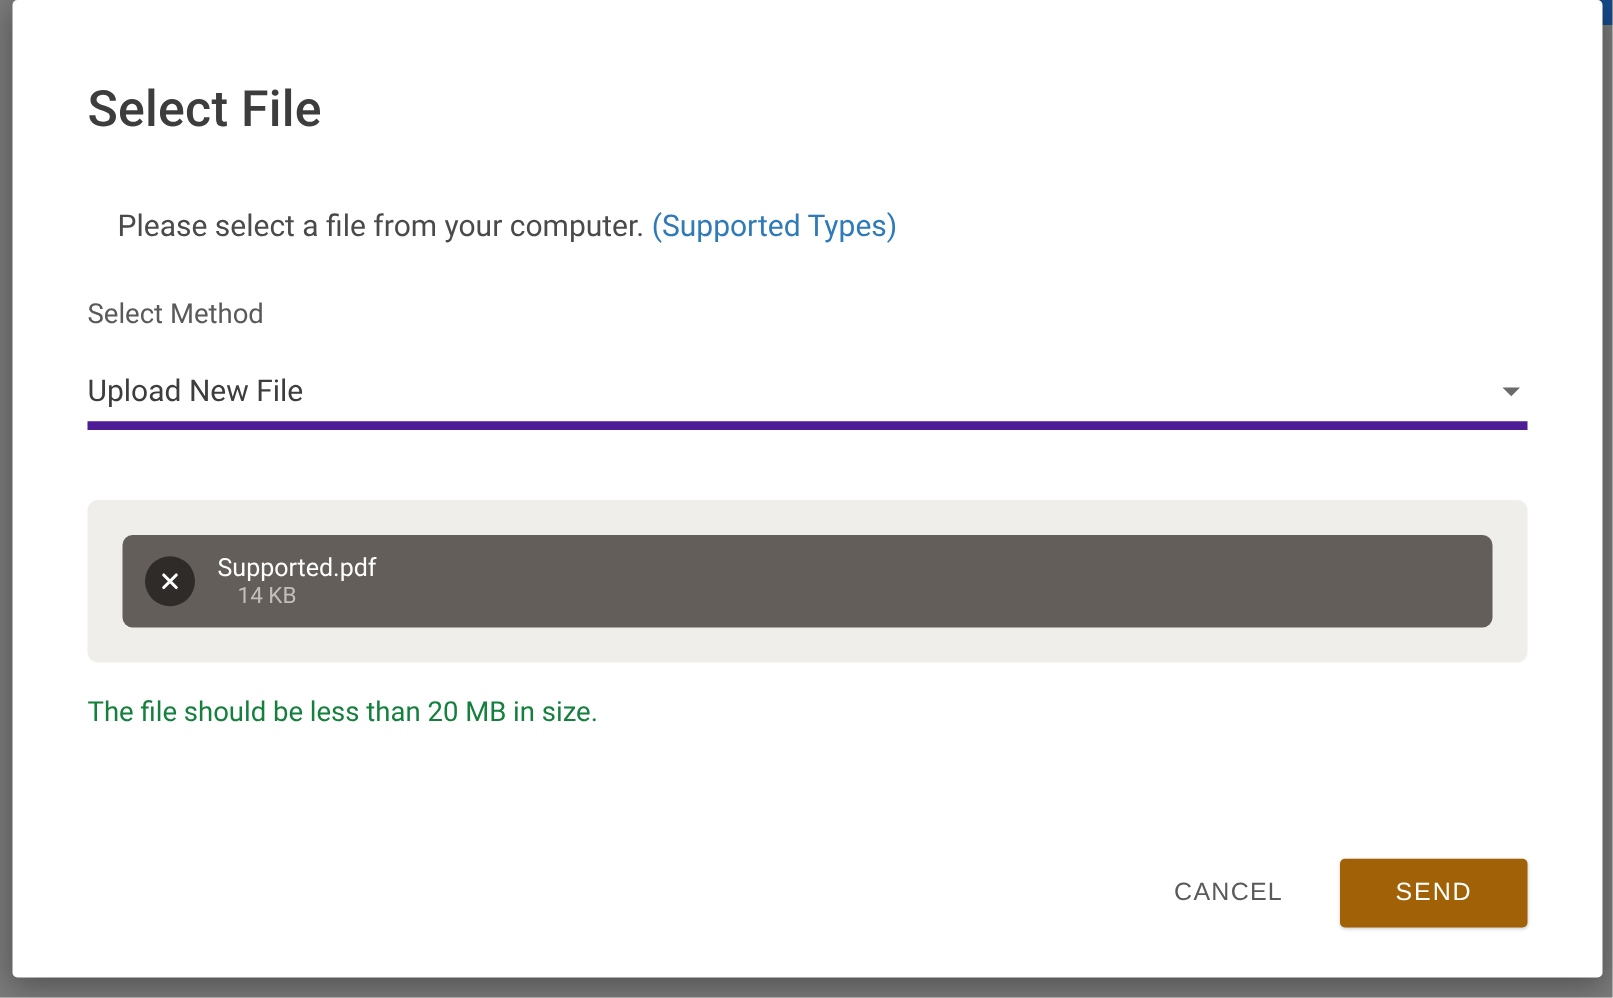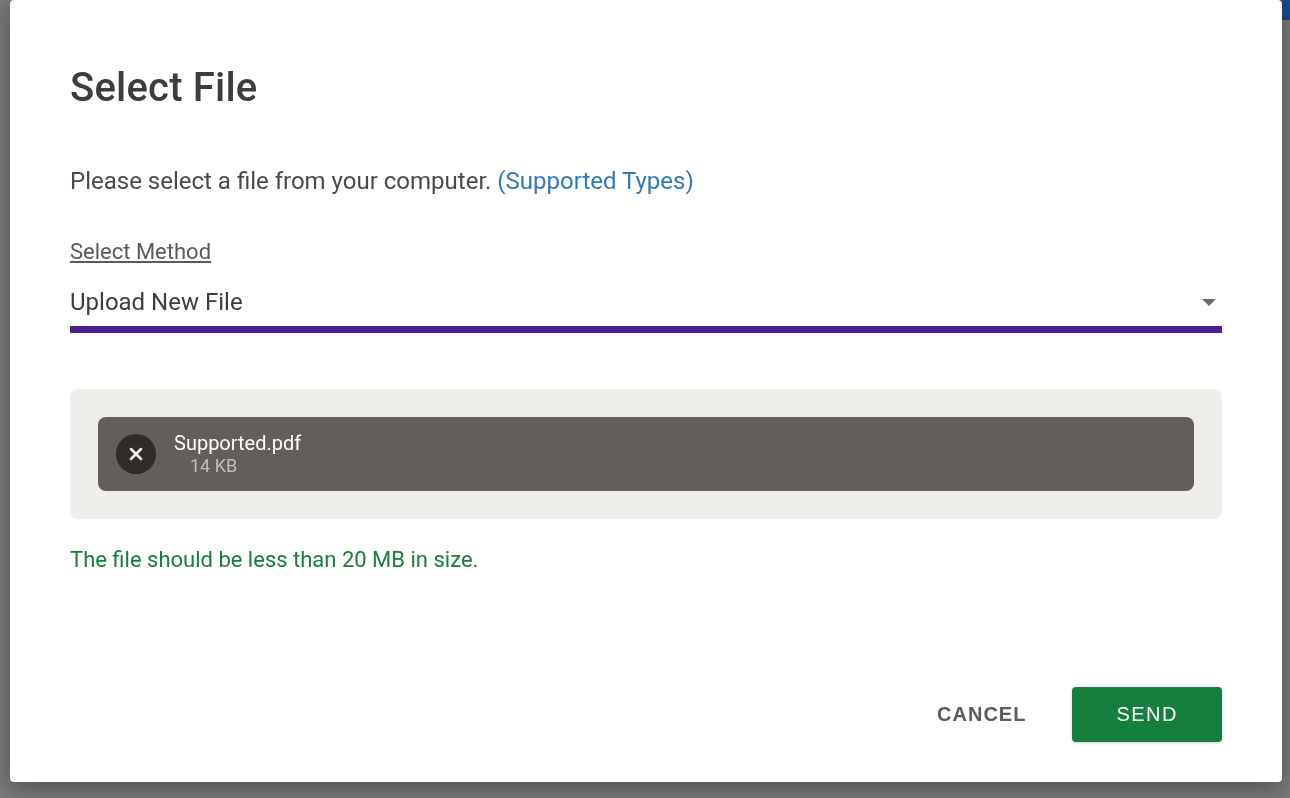--- a/index.html
+++ b/index.html
@@ -50,30 +50,30 @@
       font-size: 40px;
       font-weight: 500;
       color: #3d3d3d;
       letter-spacing: 0.2px;
       margin-bottom: 56px;
     }
     .intro {
       font-size: 24px;
       color: #4a4a4a;
       margin-bottom: 44px;
+      margin-left: 24px;
     }
     .intro .link {
       color: #2f7ab8;
       cursor: pointer;
     }
     .field-label {
       font-size: 22px;
       color: #5a5a5a;
-      margin-bottom: 24px;
-      text-decoration: underline;
+      margin-bottom: 35px;
     }
     .select-row {
       display: flex;
       align-items: center;
       justify-content: space-between;
       border-bottom: 7px solid #4c1d95;
       padding-bottom: 10px;
       cursor: pointer;
       margin-bottom: 56px;
     }
@@ -142,34 +142,34 @@
     }
     .actions {
       margin-top: auto;
       display: flex;
       justify-content: flex-end;
       align-items: center;
       gap: 40px;
     }
     .btn-text {
       font-size: 20px;
-      font-weight: 700;
+      font-weight: 400;
       color: #5a5a5a;
       letter-spacing: 1px;
       background: none;
       border: none;
       cursor: pointer;
       padding: 14px 6px;
     }
     .btn-primary {
       font-size: 20px;
       font-weight: 500;
       color: #ffffff;
       letter-spacing: 1.5px;
-      background: #15803d;
+      background: #a16207;
       border: none;
       border-radius: 4px;
       padding: 16px 44px;
       cursor: pointer;
       box-shadow: 0 1px 3px rgba(0,0,0,0.2);
     }
   </style>
 </head>
 <body>
 

